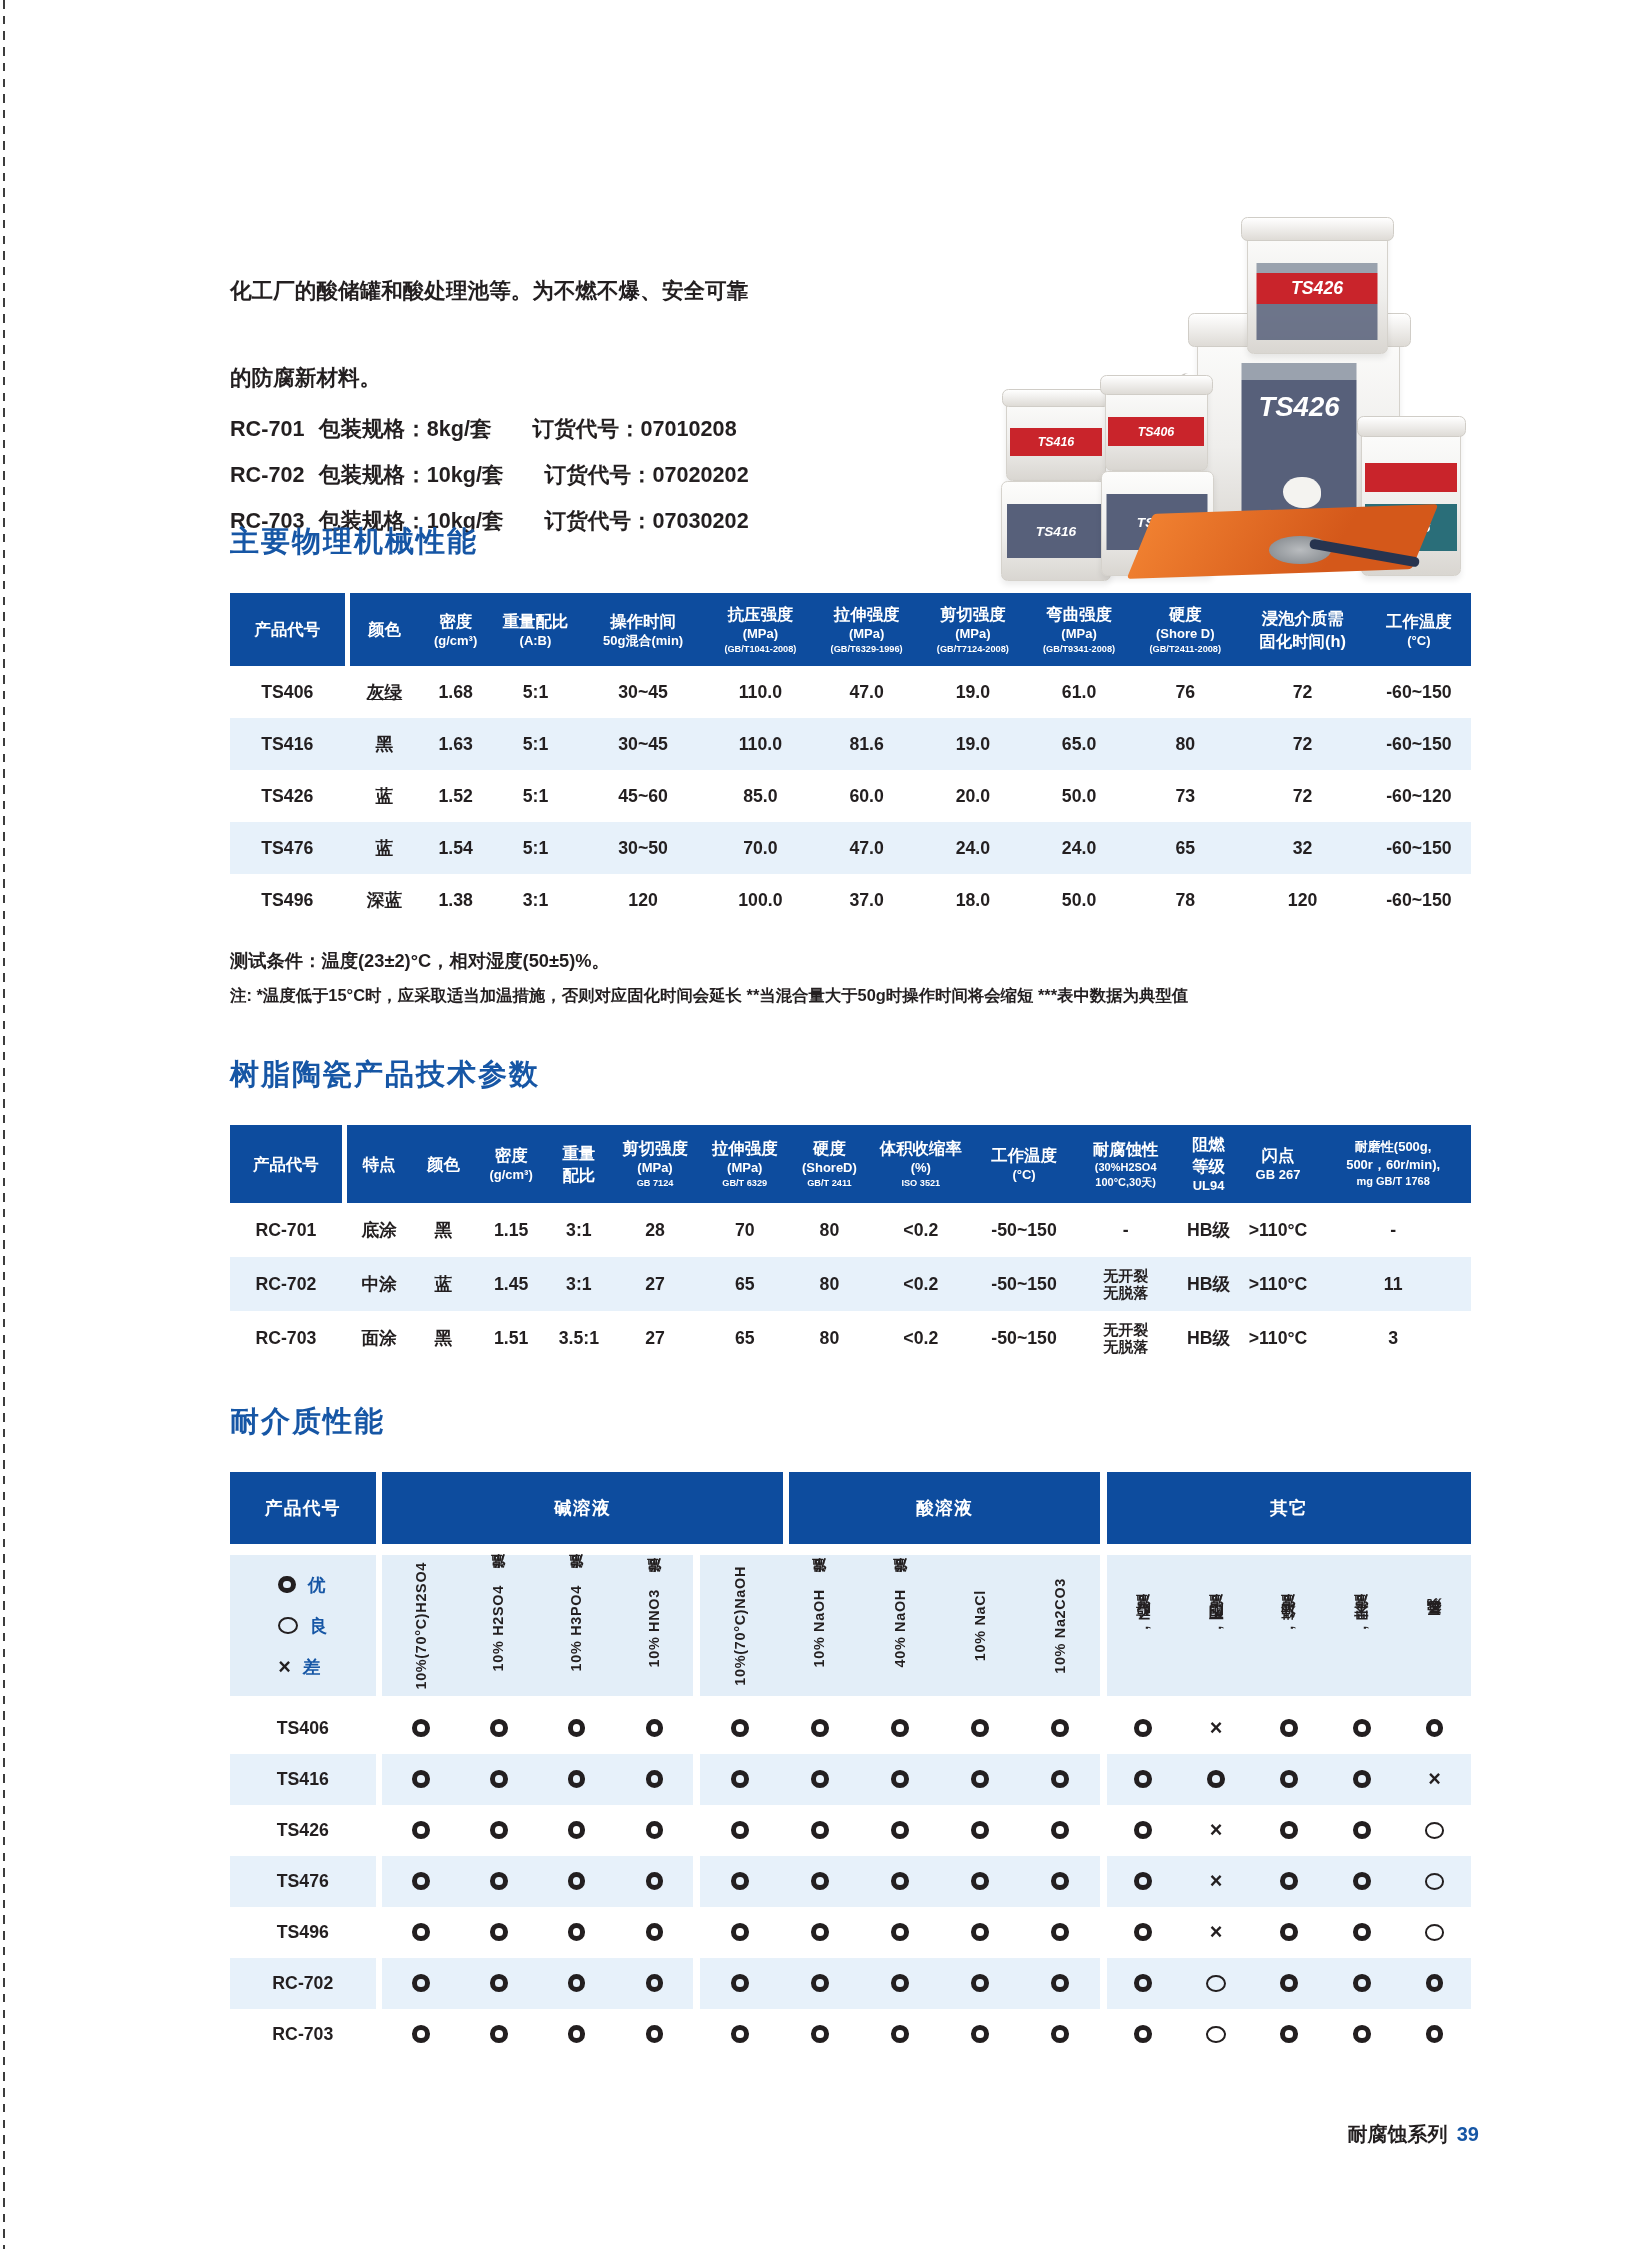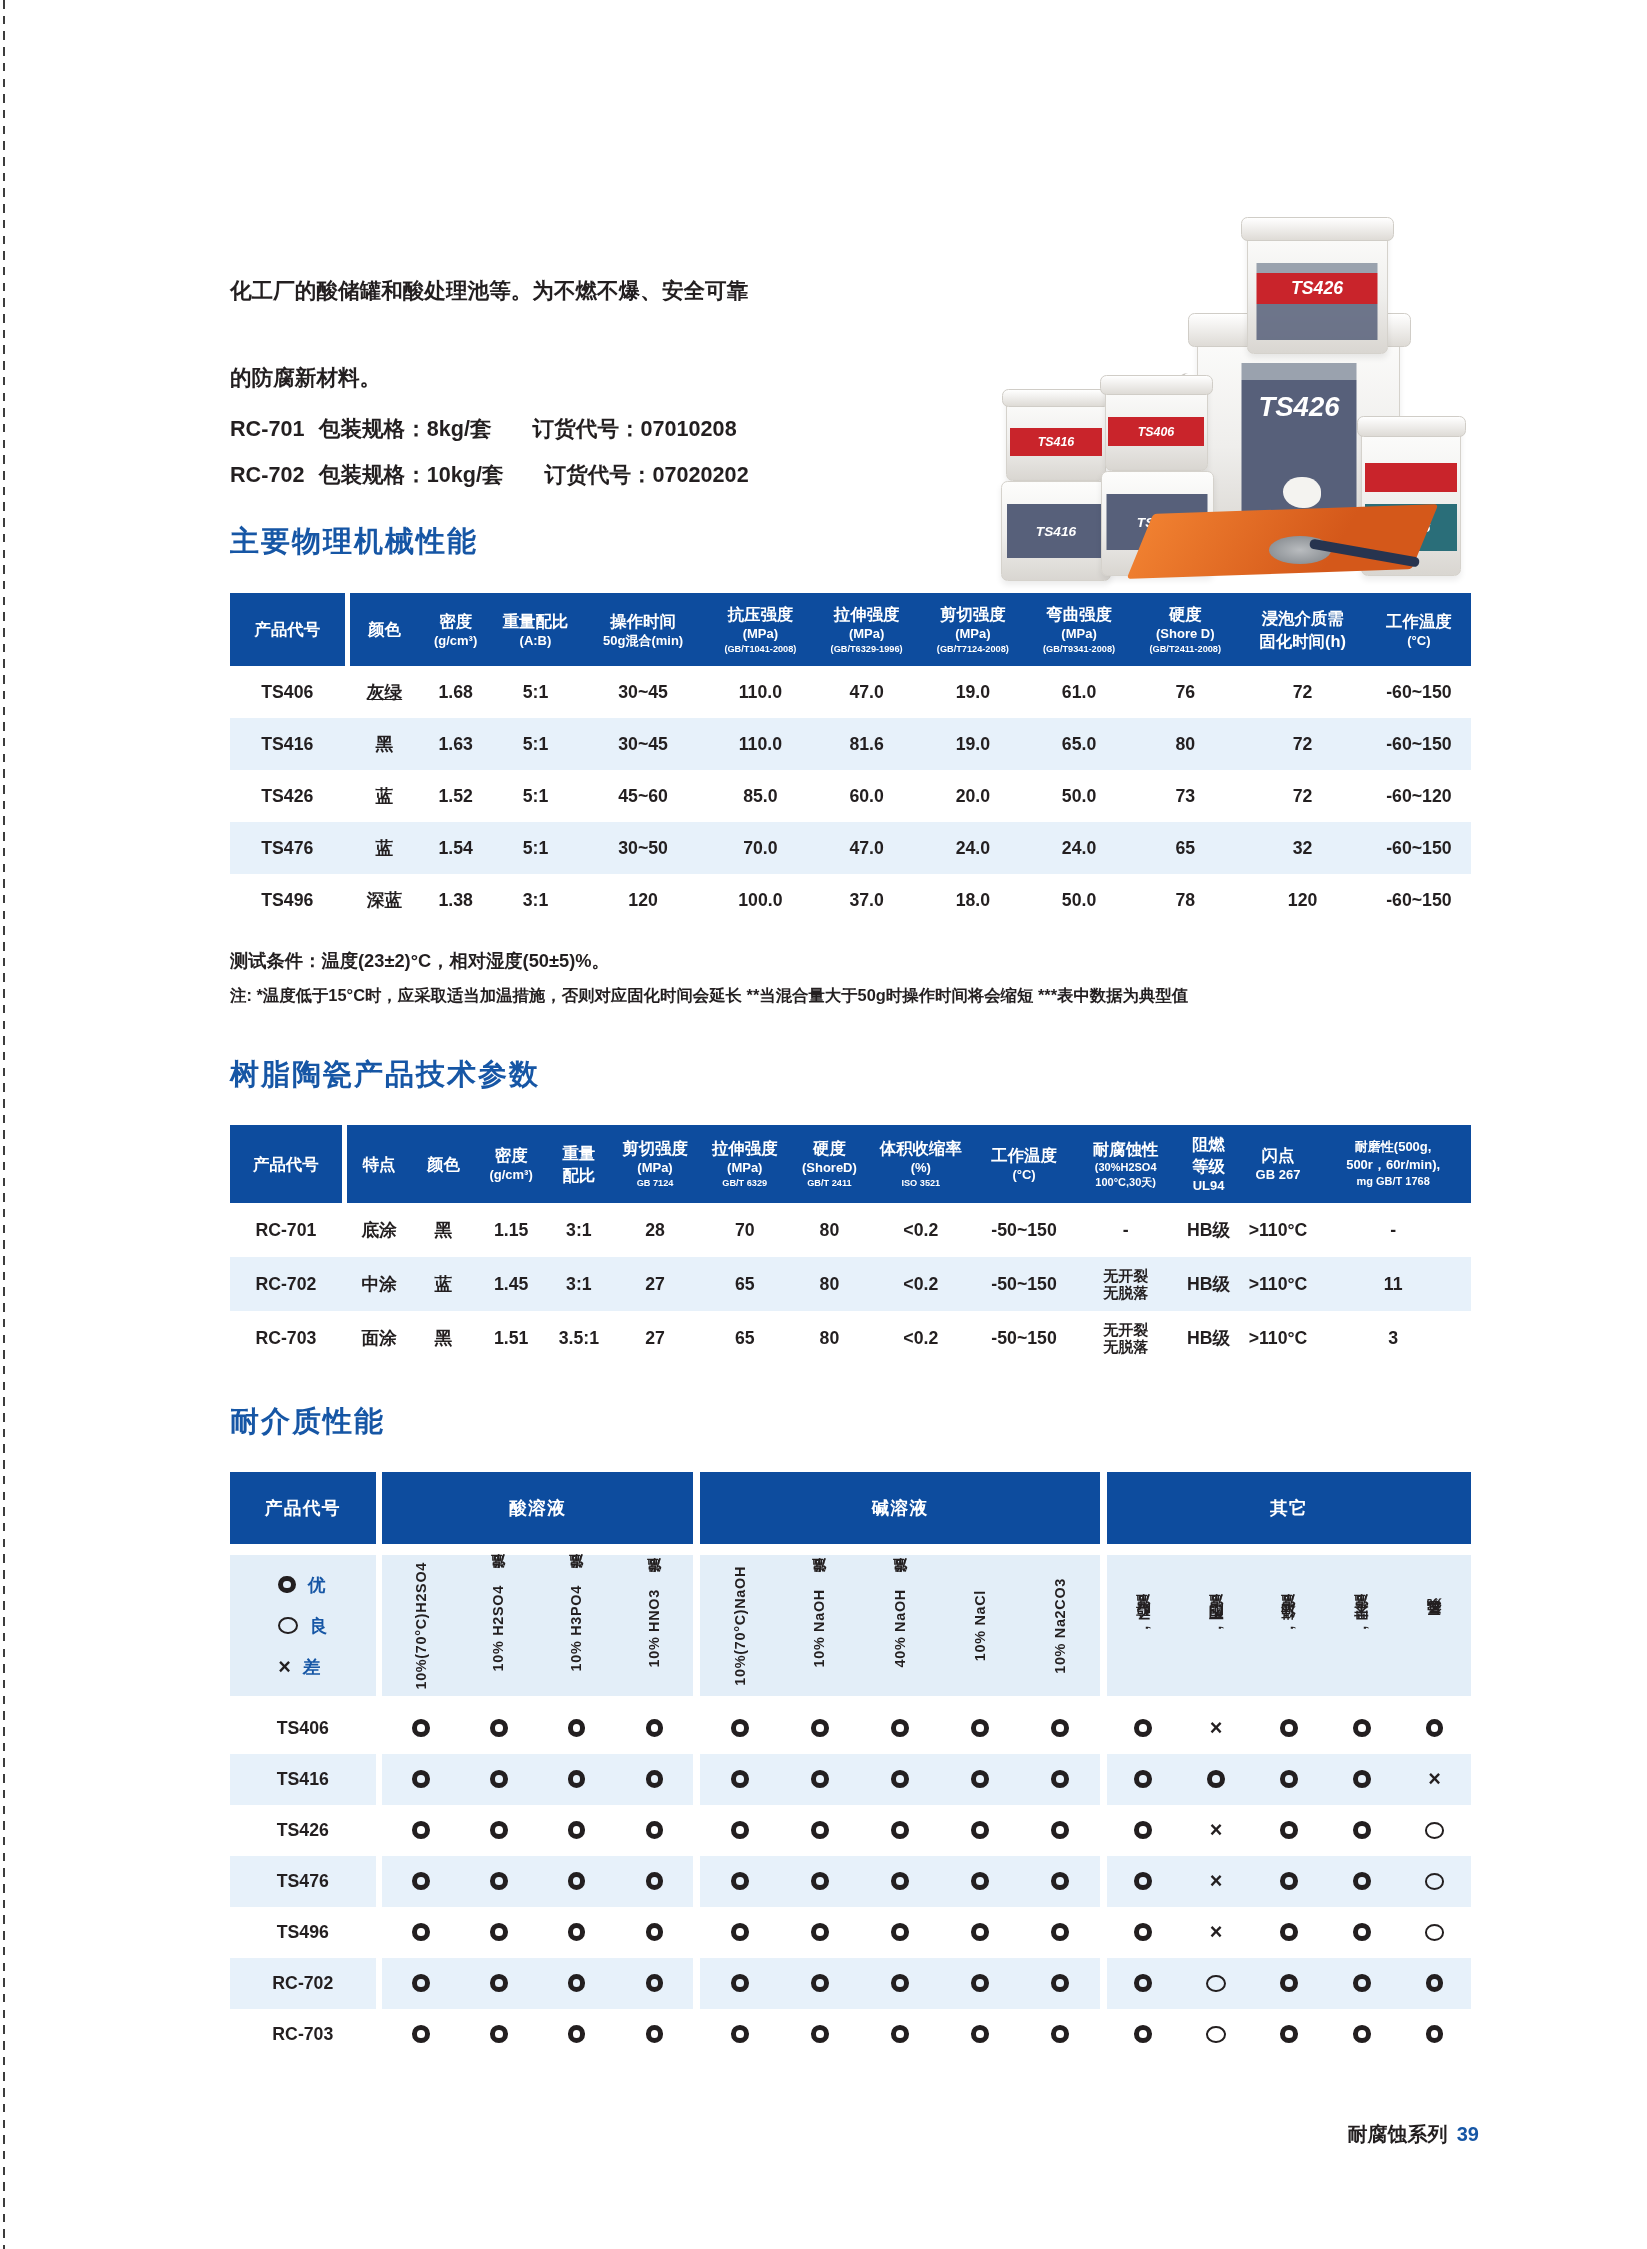--- a/index.html
+++ b/index.html
@@ -98,20 +98,21 @@
 
 <div class="page">
   <div class="crop-line"></div>
 
   <div class="intro">
     <div class="desc">化工厂的酸储罐和酸处理池等。为不燃不爆、安全可靠</div>
     <div class="desc">的防腐新材料。</div>
     <div id="spec-lines">
         <div class="spec-line"><span class="model">RC-701</span><span class="plabel">包装规格：</span><span class="pack">8kg/套</span><span class="olabel">订货代号：</span><span class="ocode">07010208</span></div>
         <div class="spec-line"><span class="model">RC-702</span><span class="plabel">包装规格：</span><span class="pack">10kg/套</span><span class="olabel">订货代号：</span><span class="ocode">07020202</span></div>
+        <div class="spec-line"><span class="model">RC-703</span><span class="plabel">包装规格：</span><span class="pack">10kg/套</span><span class="olabel">订货代号：</span><span class="ocode">07030202</span></div>
       </div>
   </div>
 
   <div class="photo">
     <div class="jar-body" style="left:281px;top:128px;width:203px;height:223px;border-radius:10.5px;"></div>
     <div class="lid" style="left:272px;top:117px;width:223px;height:34px;"></div>
     <div style="left:261px;top:177px;width:22px;height:111px;border-left:5.9px solid #c9c6c1;border-radius:26px;"></div>
     <div class="graystrip" style="left:383px;top:167px;width:115px;height:17px;"></div>
     <div class="lbl navy" style="left:383px;top:184px;width:115px;height:151px;font-size:27.5px;align-items:flex-start;padding-top:10.5px;">
       <span>TS426</span>
@@ -619,25 +620,25 @@
         </div>
       </div>
     </div>
 
   <div class="sec-title" style="top:1402px;">耐介质性能</div>
   <div class="tbl t3" id="table3" style="top:1472px;">
       <div class="t3row hrow3" style="height: 72px; margin-bottom: 11px;">
         <div class="t3block" style="flex: 220 0 0px;">
           <span>产品代号</span>
         </div>
+        <div class="t3block" style="flex: 605 0 0px;">
+          <span>碱溶液</span>
+        </div>
         <div class="t3block" style="flex: 470 0 0px;">
           <span>酸溶液</span>
-        </div>
-        <div class="t3block" style="flex: 605 0 0px;">
-          <span>碱溶液</span>
         </div>
         <div class="t3block" style="flex: 550 0 0px;">
           <span>其它</span>
         </div>
       </div>
       <div class="t3row shrow" style="height: 141px; margin-bottom: 6.5px;">
         <div class="t3block" style="flex: 220 0 0px;">
           <div class="legend">
             <div class="legend-row">
               <span class="sym symE"></span>

